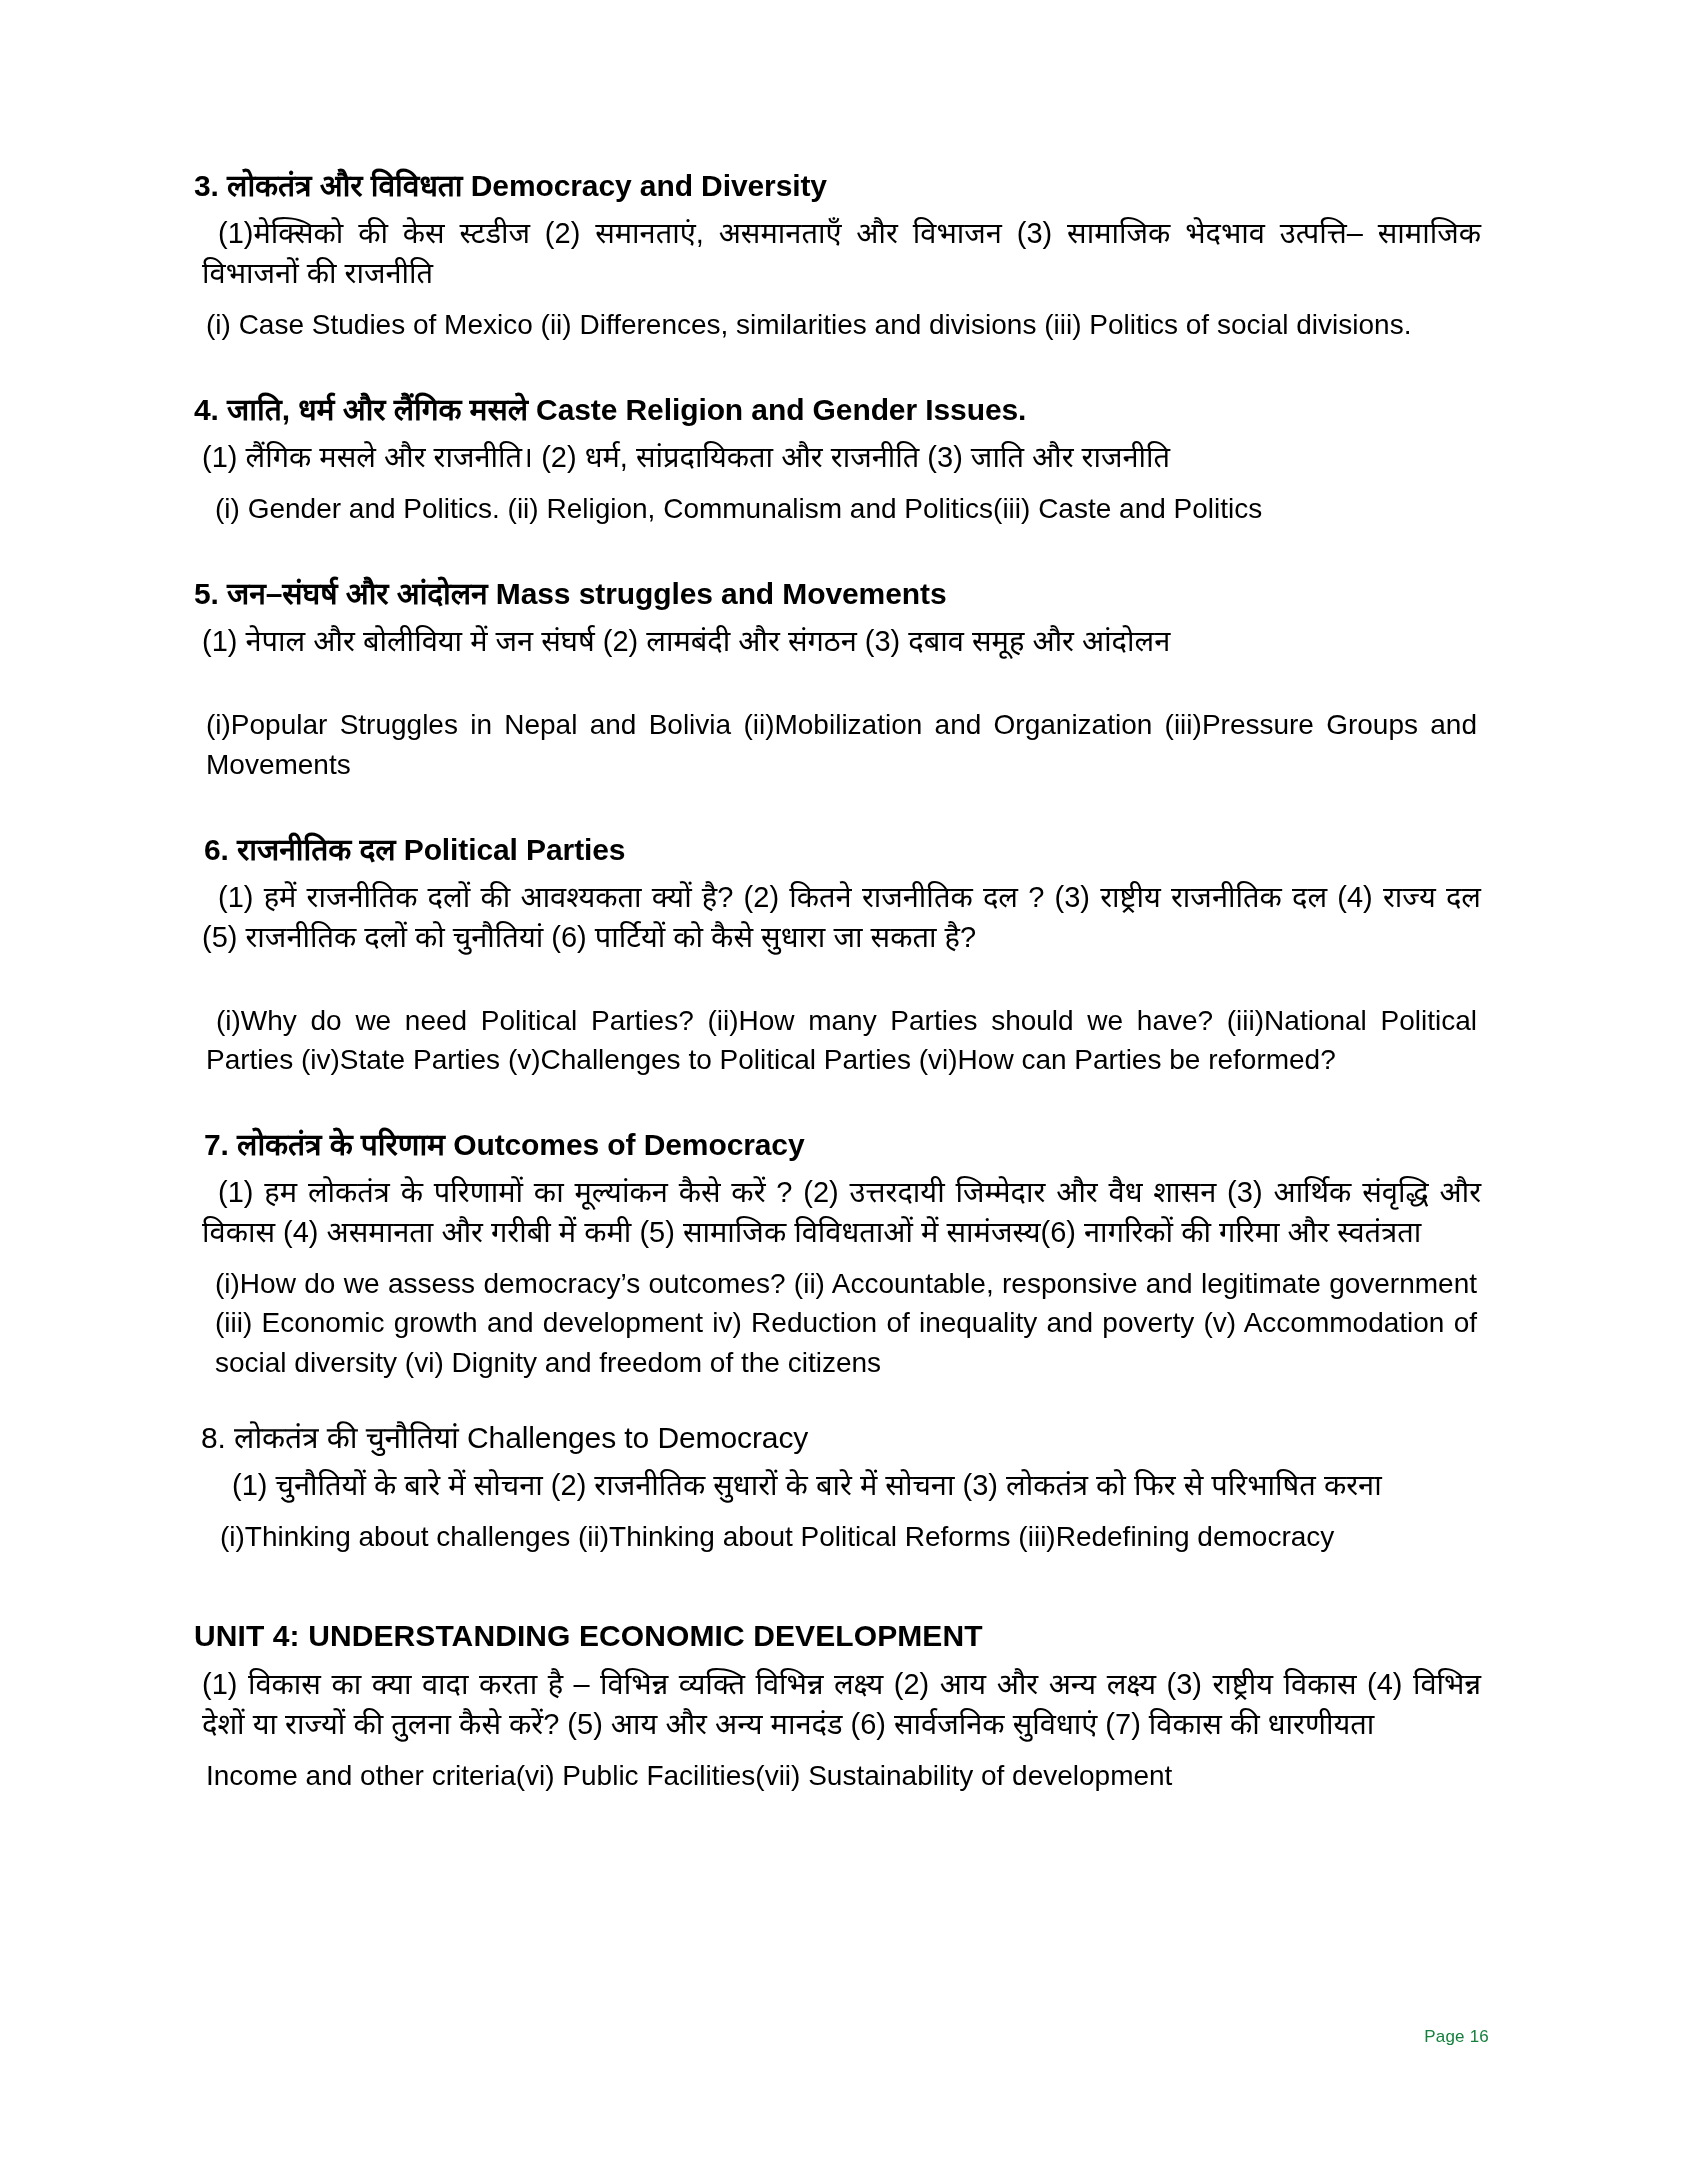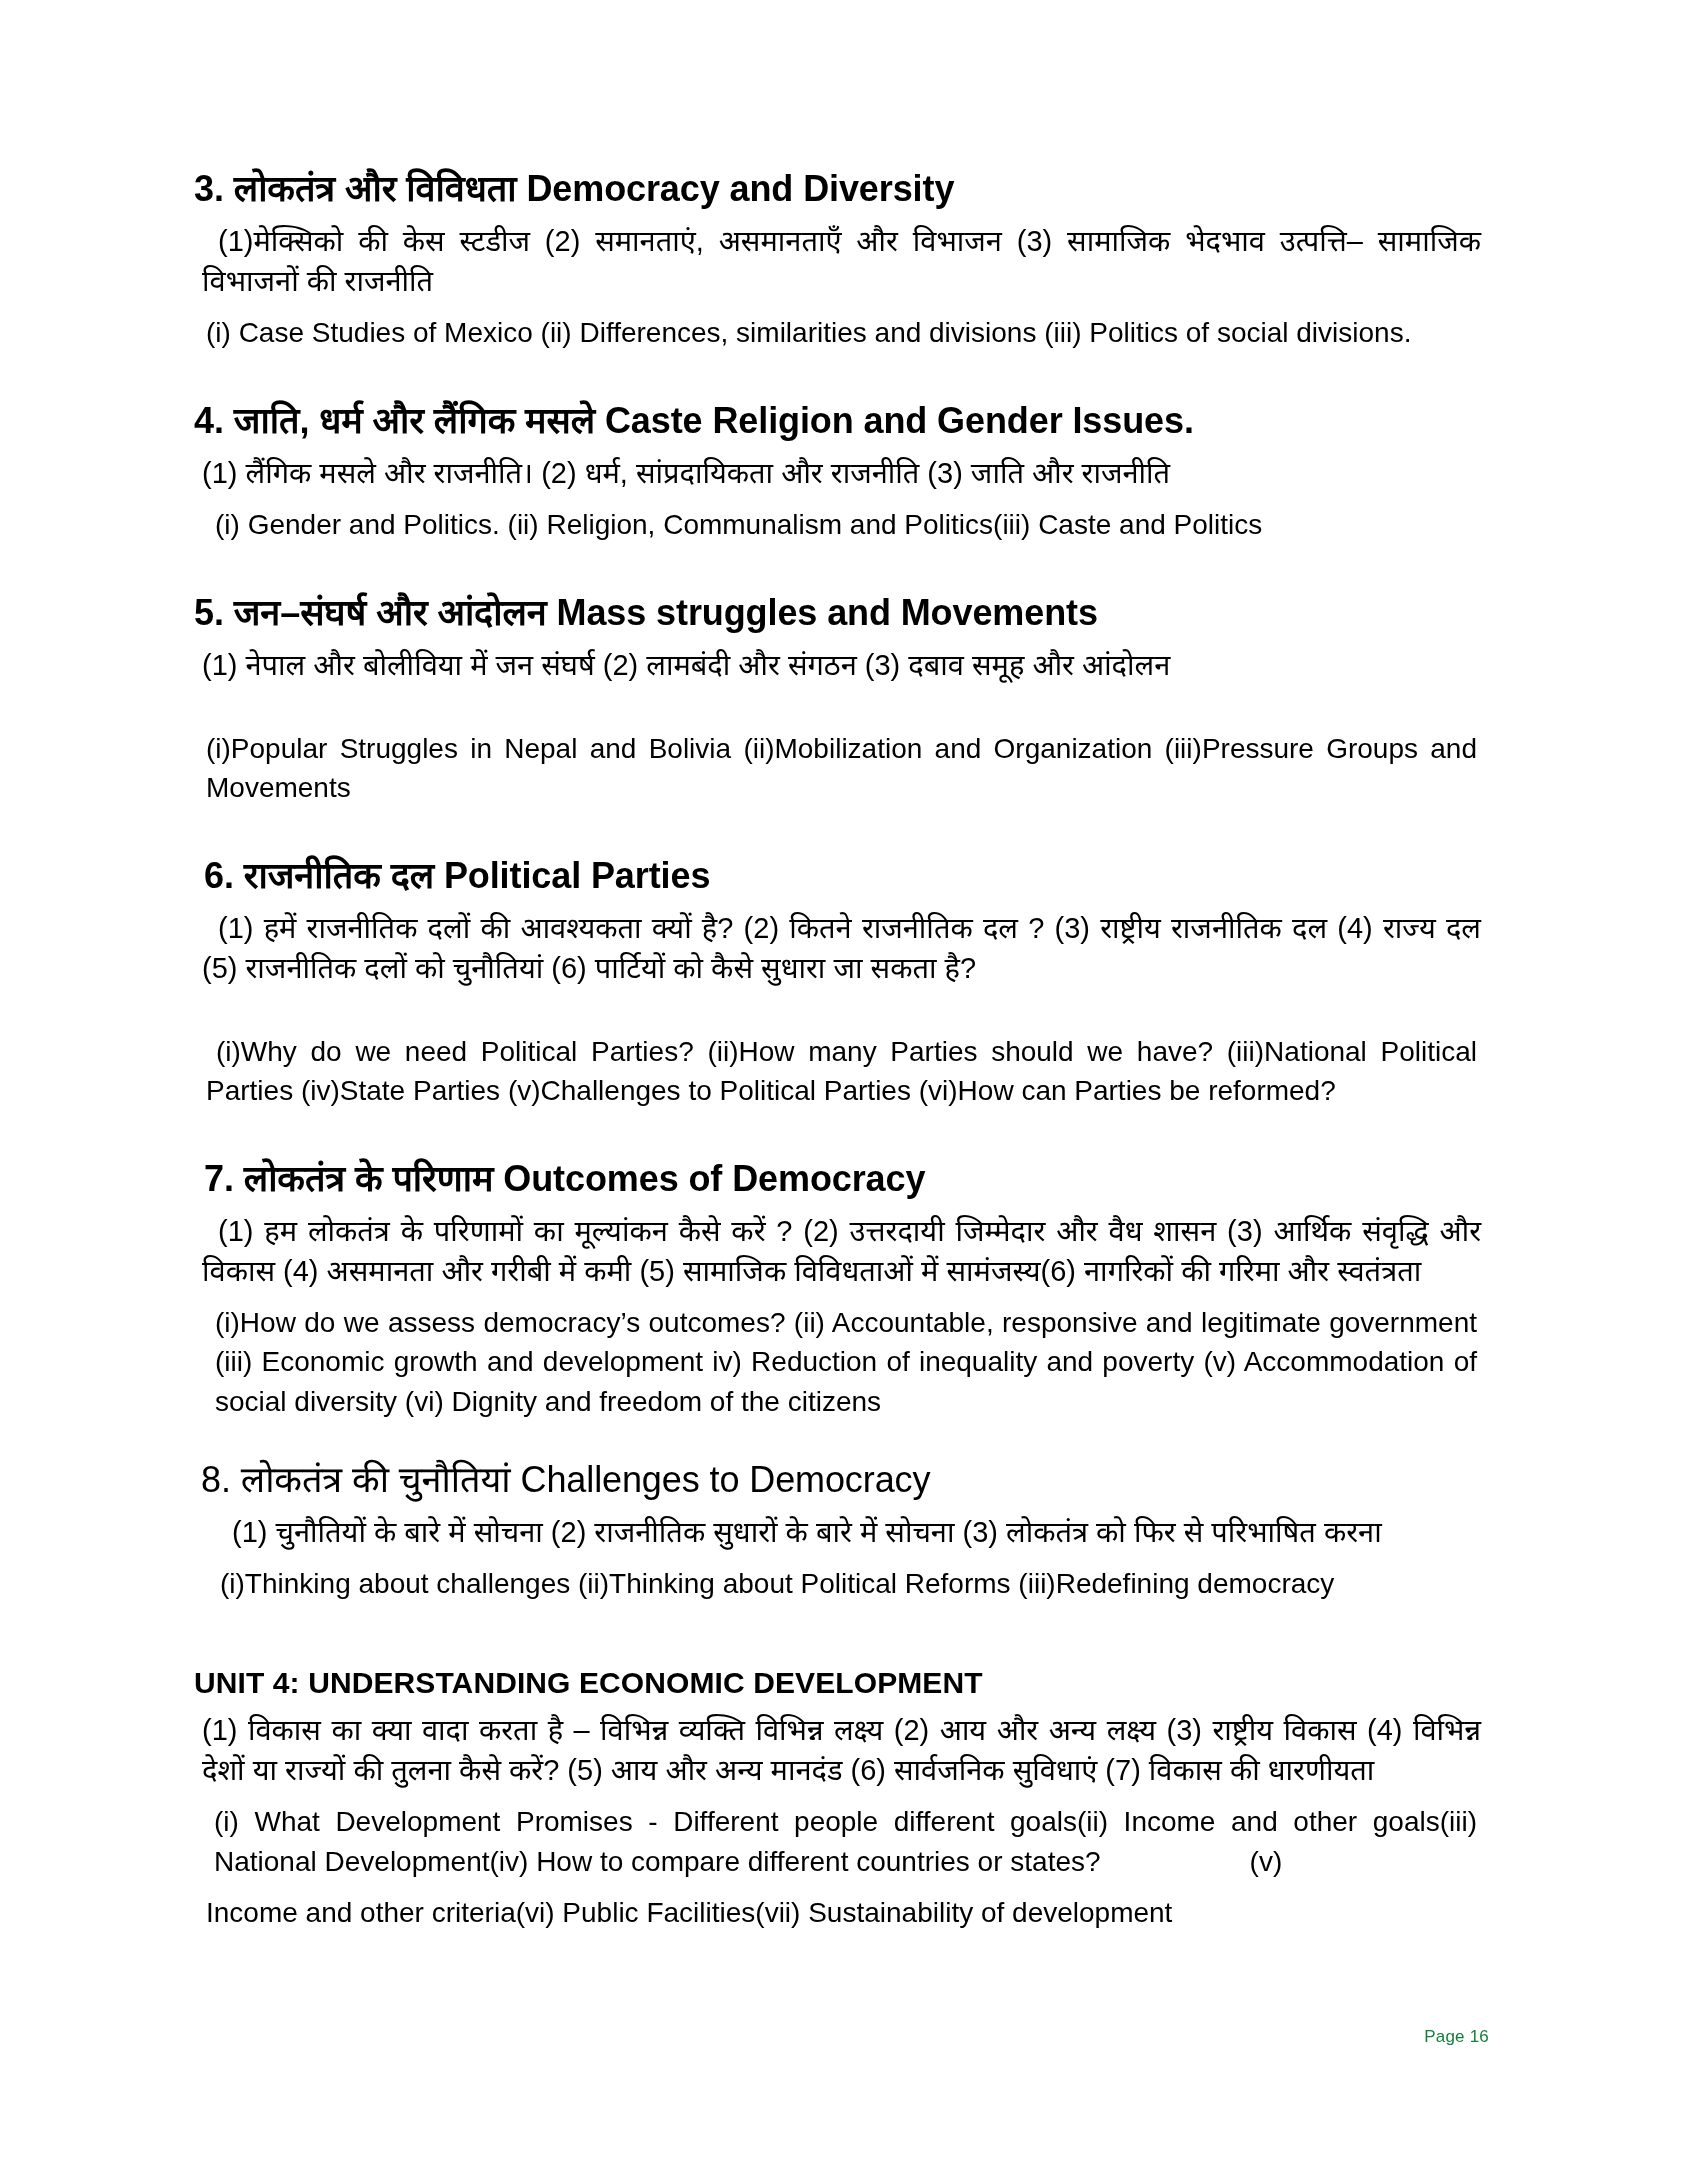--- a/index.html
+++ b/index.html
@@ -21,21 +21,21 @@
     background: #ffffff;
     box-sizing: border-box;
     padding: 166px 194px 0 194px;
   }
   .content {
     width: 1295px;
   }
   
   .heading {
     font-weight: bold;
-    font-size: 36px;
+    font-size: 30px;
     line-height: 1.30;
     margin: 0 0 2px 0;
     letter-spacing: -0.1px;
   }
   .heading.indent-sm { padding-left: 10px; }
   .heading.indent-xs { padding-left: 7px; }
 
   
   .unit-heading {
     font-weight: bold;
@@ -137,21 +137,20 @@
       <p class="hindi ind" style="padding-left:14px">(1) चुनौतियों के बारे में सोचना (2) राजनीतिक सुधारों के बारे में सोचना (3) लोकतंत्र को फिर से परिभाषित करना</p>
       <p class="eng nojust" style="padding-left:14px">(i)Thinking about challenges (ii)Thinking about Political Reforms (iii)Redefining democracy</p>
     </div>
 
     <div class="gap-lg"></div>
     <div class="gap-sm"></div>
 
     <div>
       <p class="unit-heading">UNIT 4: UNDERSTANDING ECONOMIC DEVELOPMENT</p>
       <p class="hindi">(1) विकास का क्या वादा करता है – विभिन्न व्यक्ति विभिन्न लक्ष्य (2) आय और अन्य लक्ष्य (3) राष्ट्रीय विकास (4) विभिन्न देशों या राज्यों की तुलना कैसे करें? (5) आय और अन्य मानदंड (6) सार्वजनिक सुविधाएं (7) विकास की धारणीयता</p>
-      <p class="eng" style="padding-left:8px"><span>(i) What Development Promises - Different people different goals(ii) Income and other goals(iii) National Development(iv) How to compare different countries or states?</span><span class="wide-space"></span><span>(v)</span></p>
       <p class="eng nojust">Income and other criteria(vi) Public Facilities(vii) Sustainability of development</p>
     </div>
 
   </div>
 
   <div class="page-number">Page 16</div>
 </div>
 
 
 </body></html>

